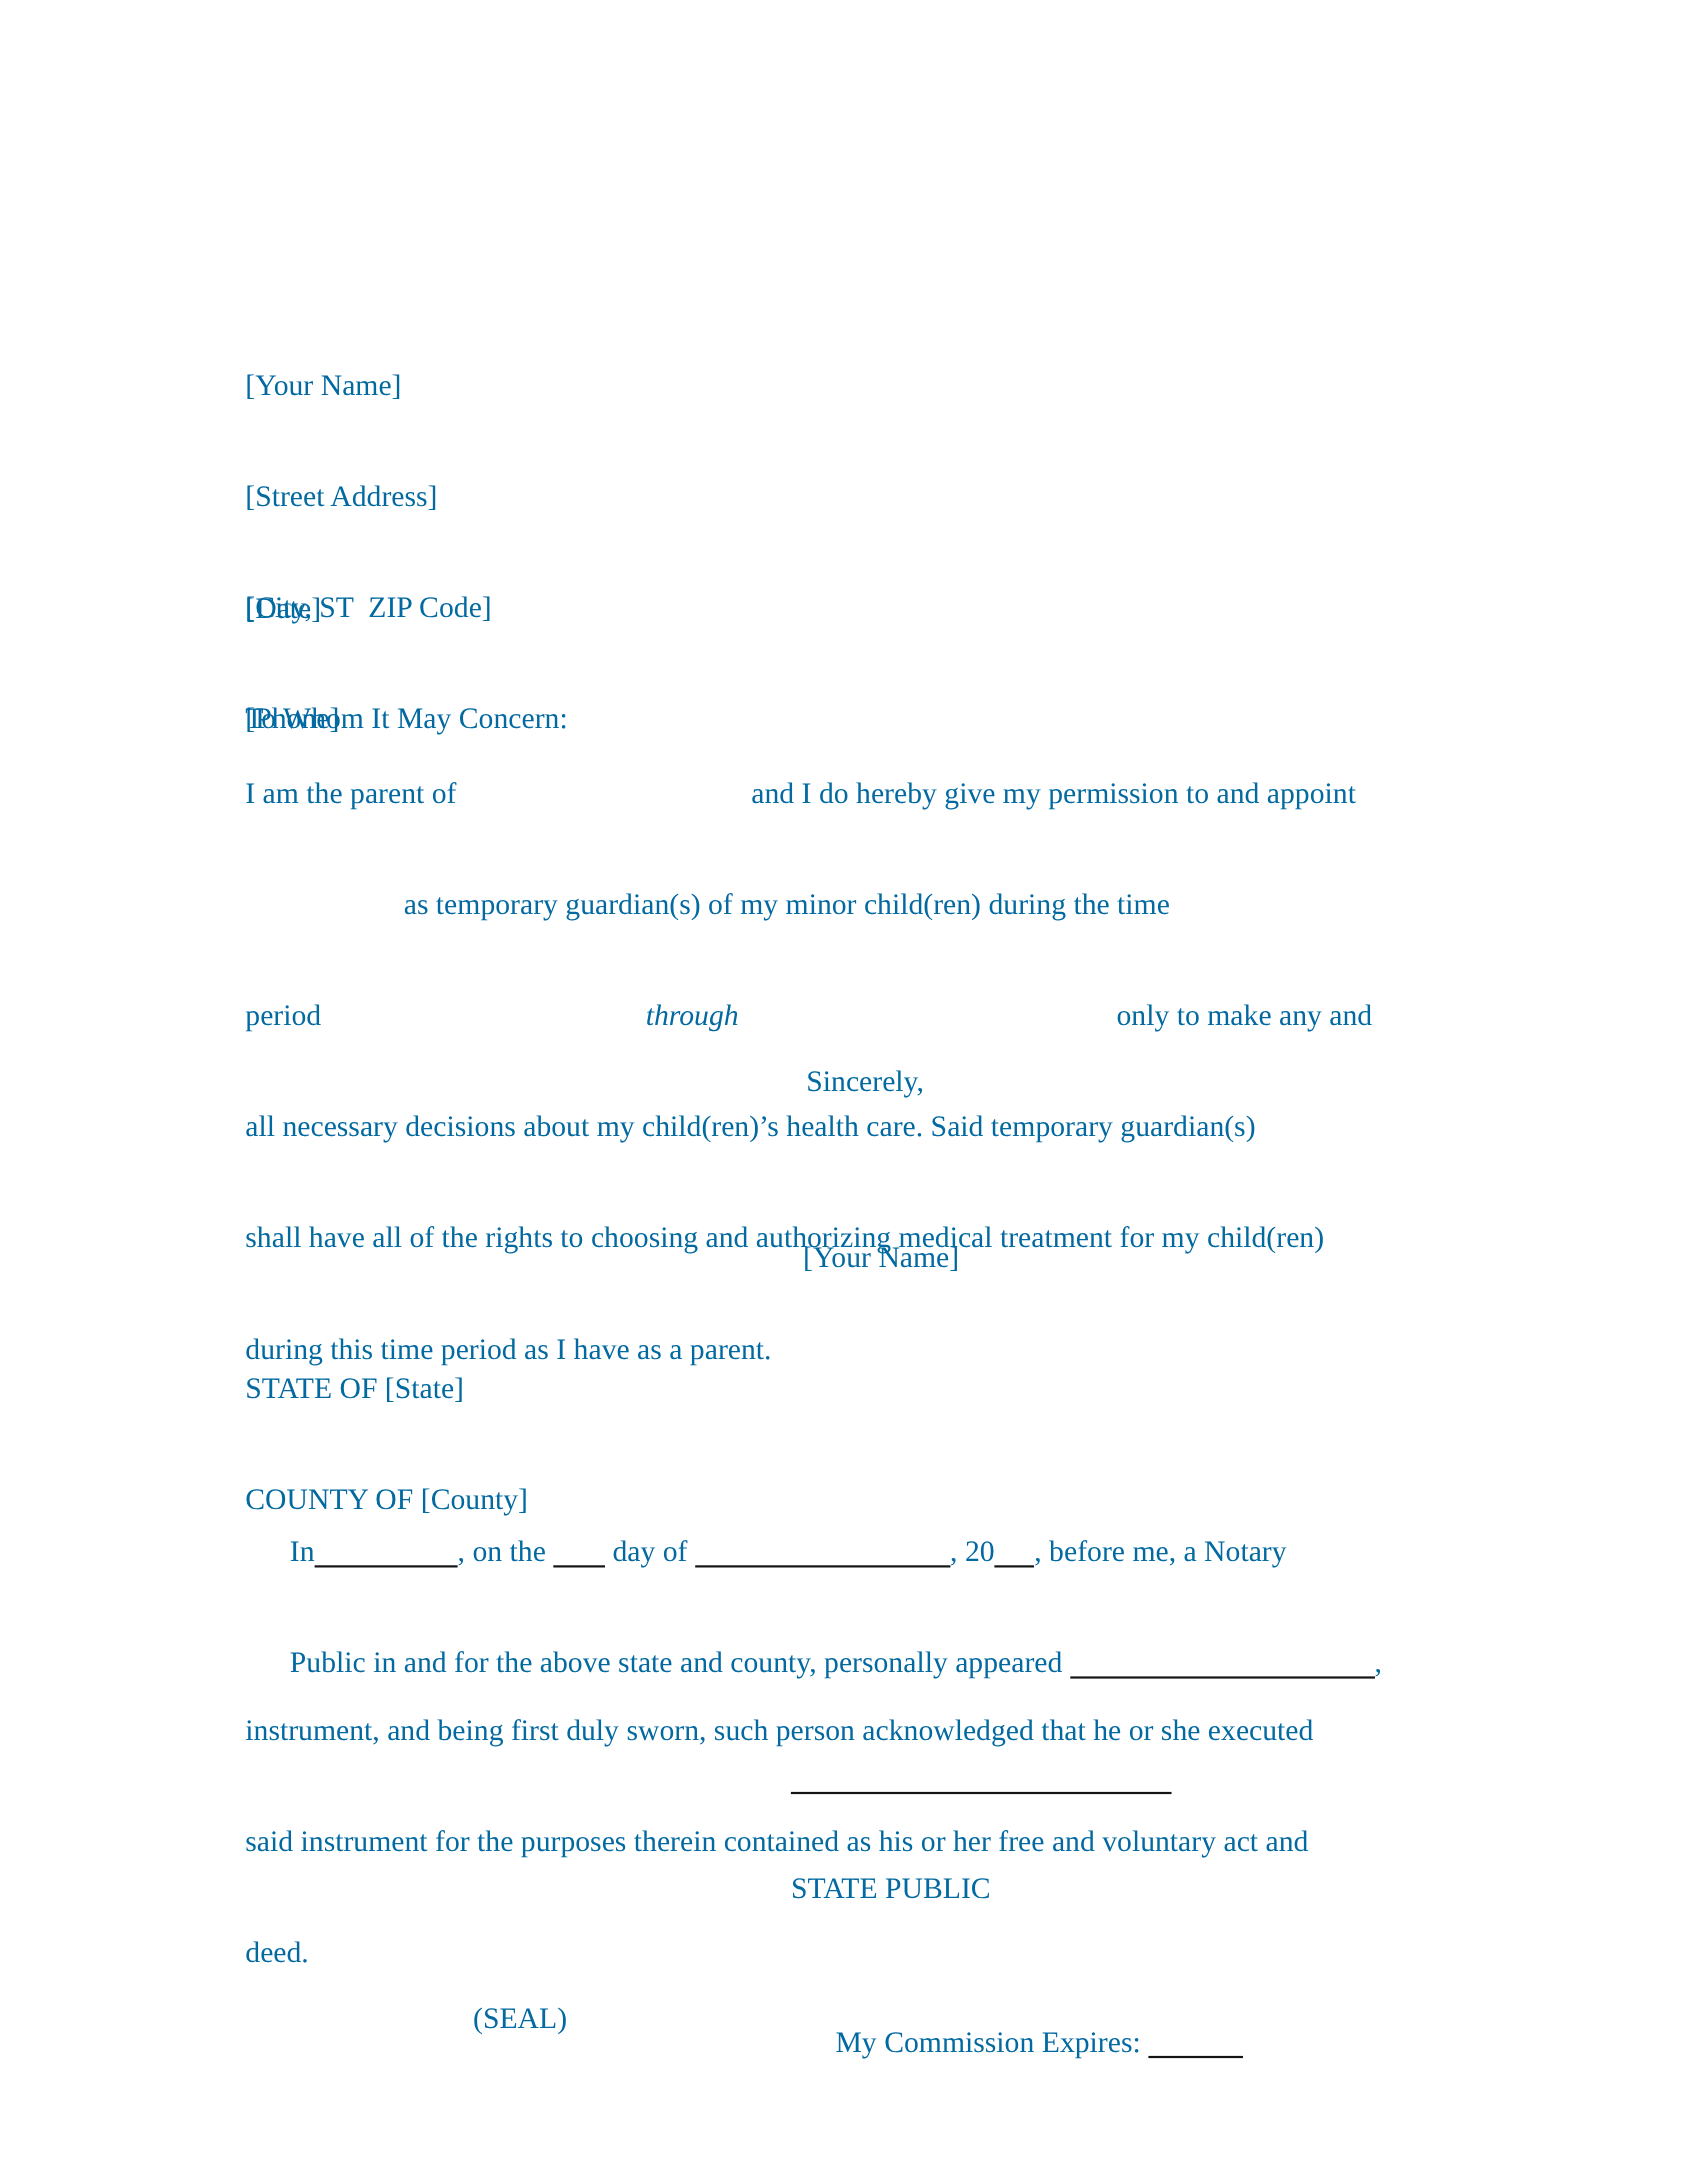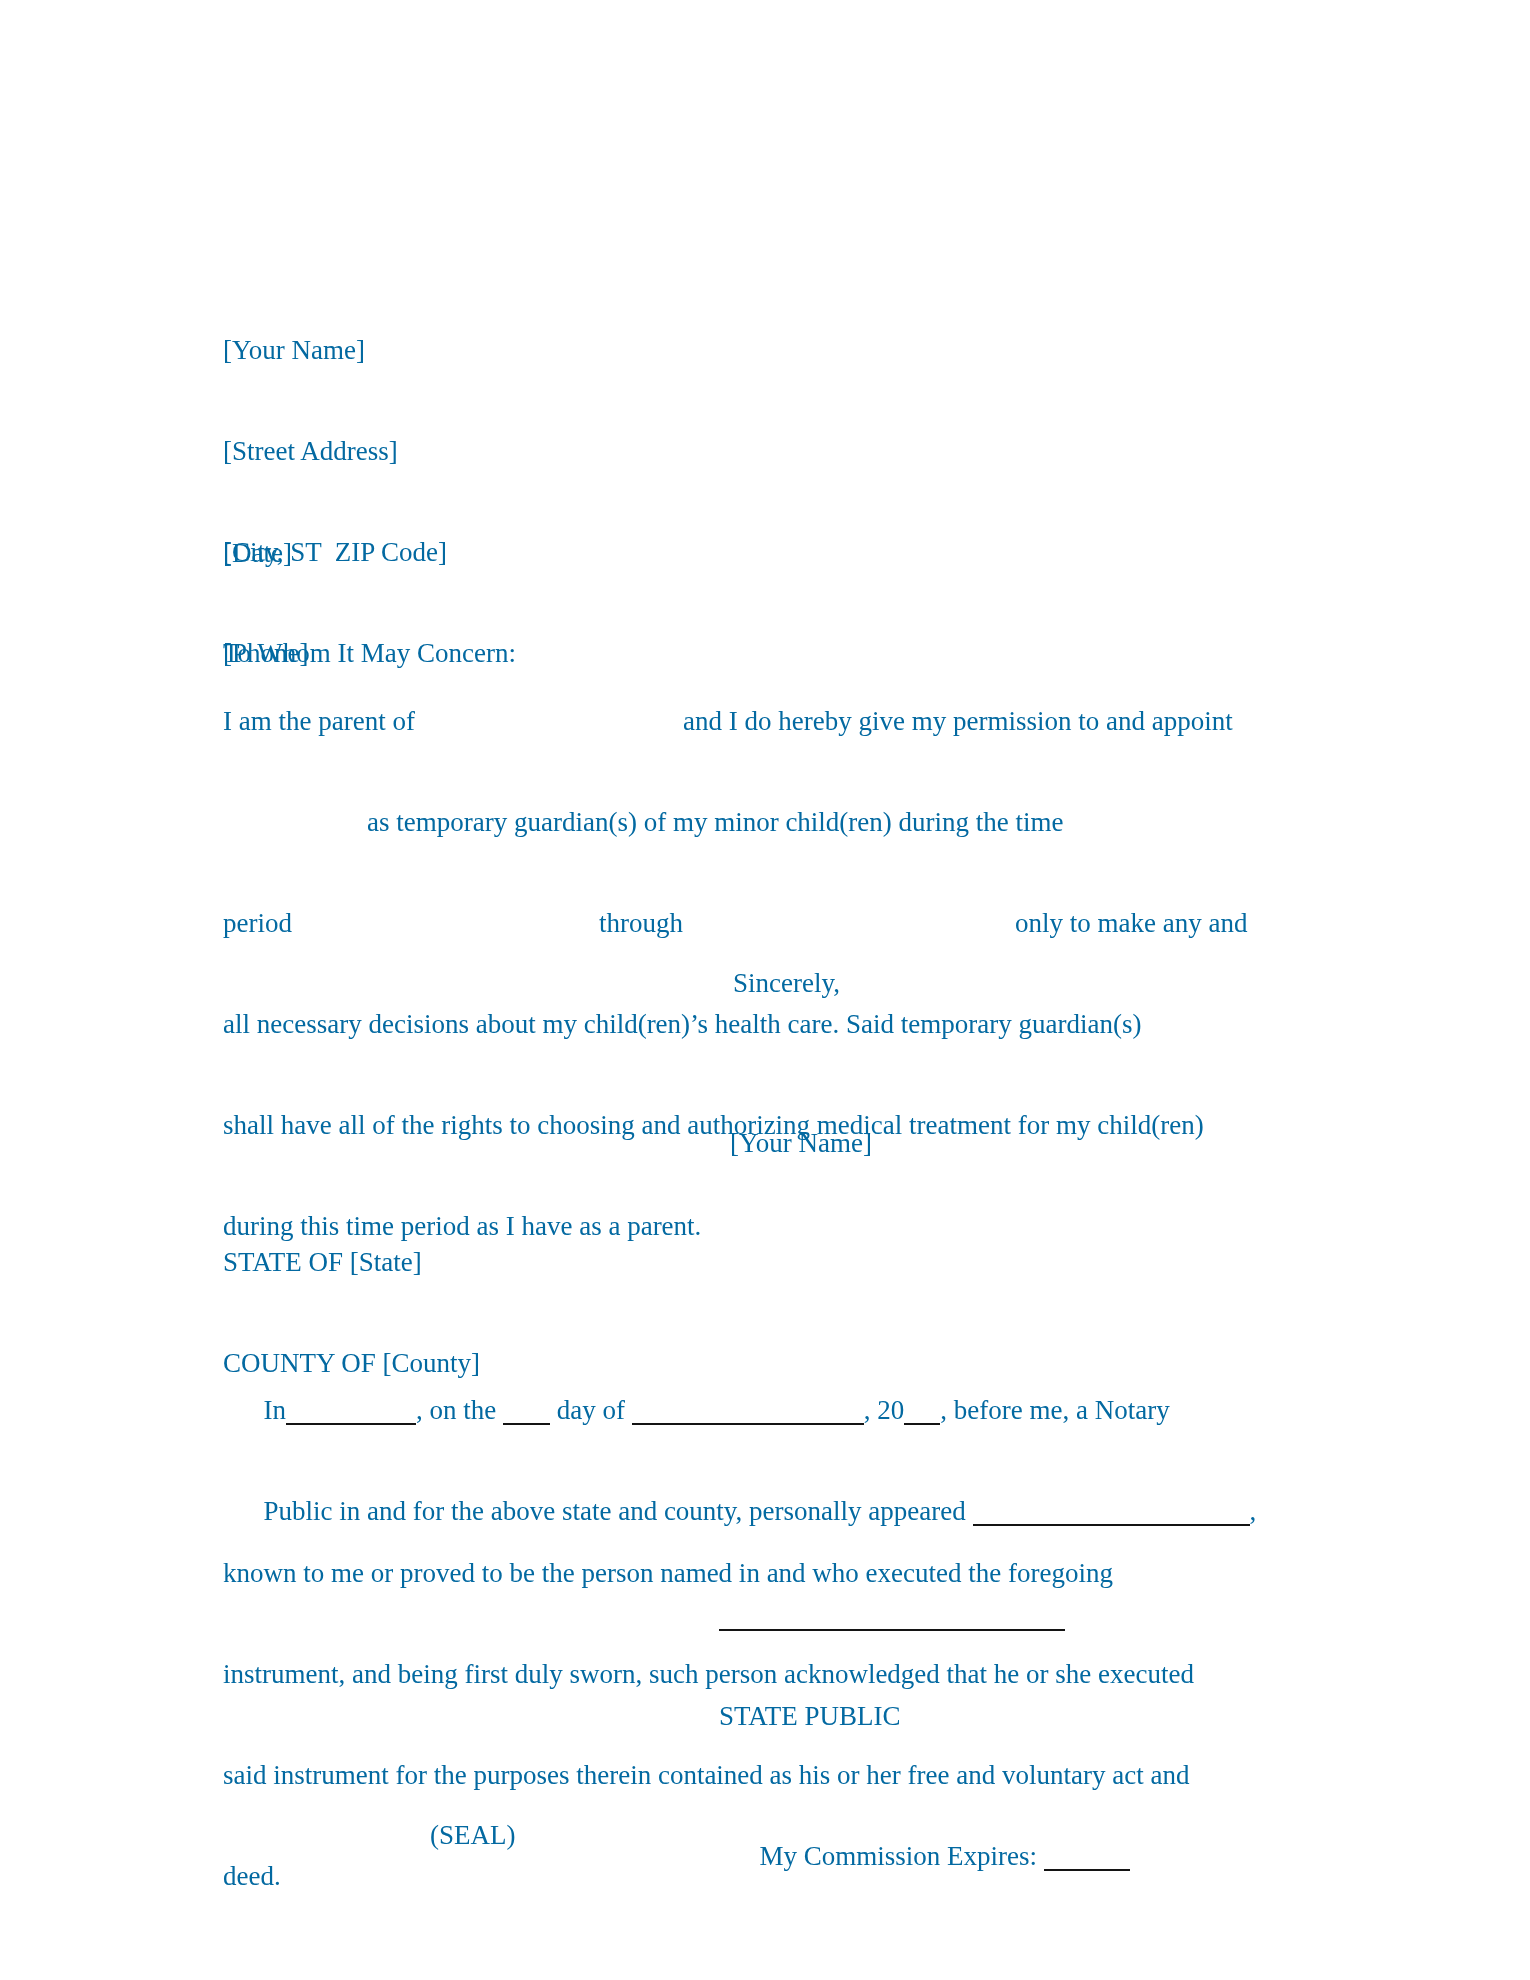--- a/index.html
+++ b/index.html
@@ -47,21 +47,21 @@
     position: absolute;
     left: 719px;
     top: 1629px;
     width: 346px;
     height: 0;
     border-top: 2px solid #141414;
   }
   
   .off-460 { left: 460px; }
   .off-144 { left: 144px; }
-  .off-372 { left: 376px; }
+  .off-372 { left: 364px; font-style: italic; }
   .off-792 { left: 792px; }
   .off-0   { left: 0; }
 </style>
 </head>
 <body>
 
 <div class="page">
 
   <div class="block" style="left:223px; top:269px;">
     <div class="line">[Your Name]</div>
@@ -109,21 +109,20 @@
     <div class="line">COUNTY OF [County]</div>
   </div>
 
   <div class="block" style="left:223px; top:1290px; width:1180px;">
     <div class="line">
       <span class="inlineseg">In</span><span class="blank b-n1-1"></span><span class="inlineseg">, on the </span><span class="blank b-n1-2"></span><span class="inlineseg"> day of </span><span class="blank b-n1-3"></span><span class="inlineseg">, 20</span><span class="blank b-n1-4"></span><span class="inlineseg">, before me, a Notary</span>
     </div>
     <div class="line">
       <span class="inlineseg">Public in and for the above state and county, personally appeared </span><span class="blank b-n2"></span><span class="inlineseg">,</span>
     </div>
-    <div class="line">known to me or proved to be the person named in and who executed the foregoing</div>
     <div class="line">instrument, and being first duly sworn, such person acknowledged that he or she executed</div>
     <div class="line">said instrument for the purposes therein contained as his or her free and voluntary act and</div>
     <div class="line">deed.</div>
   </div>
 
   <div class="sigrule"></div>
 
   <div class="block" style="left:719px; top:1635px;">
     <div class="line">STATE PUBLIC</div>
     <div class="line">

